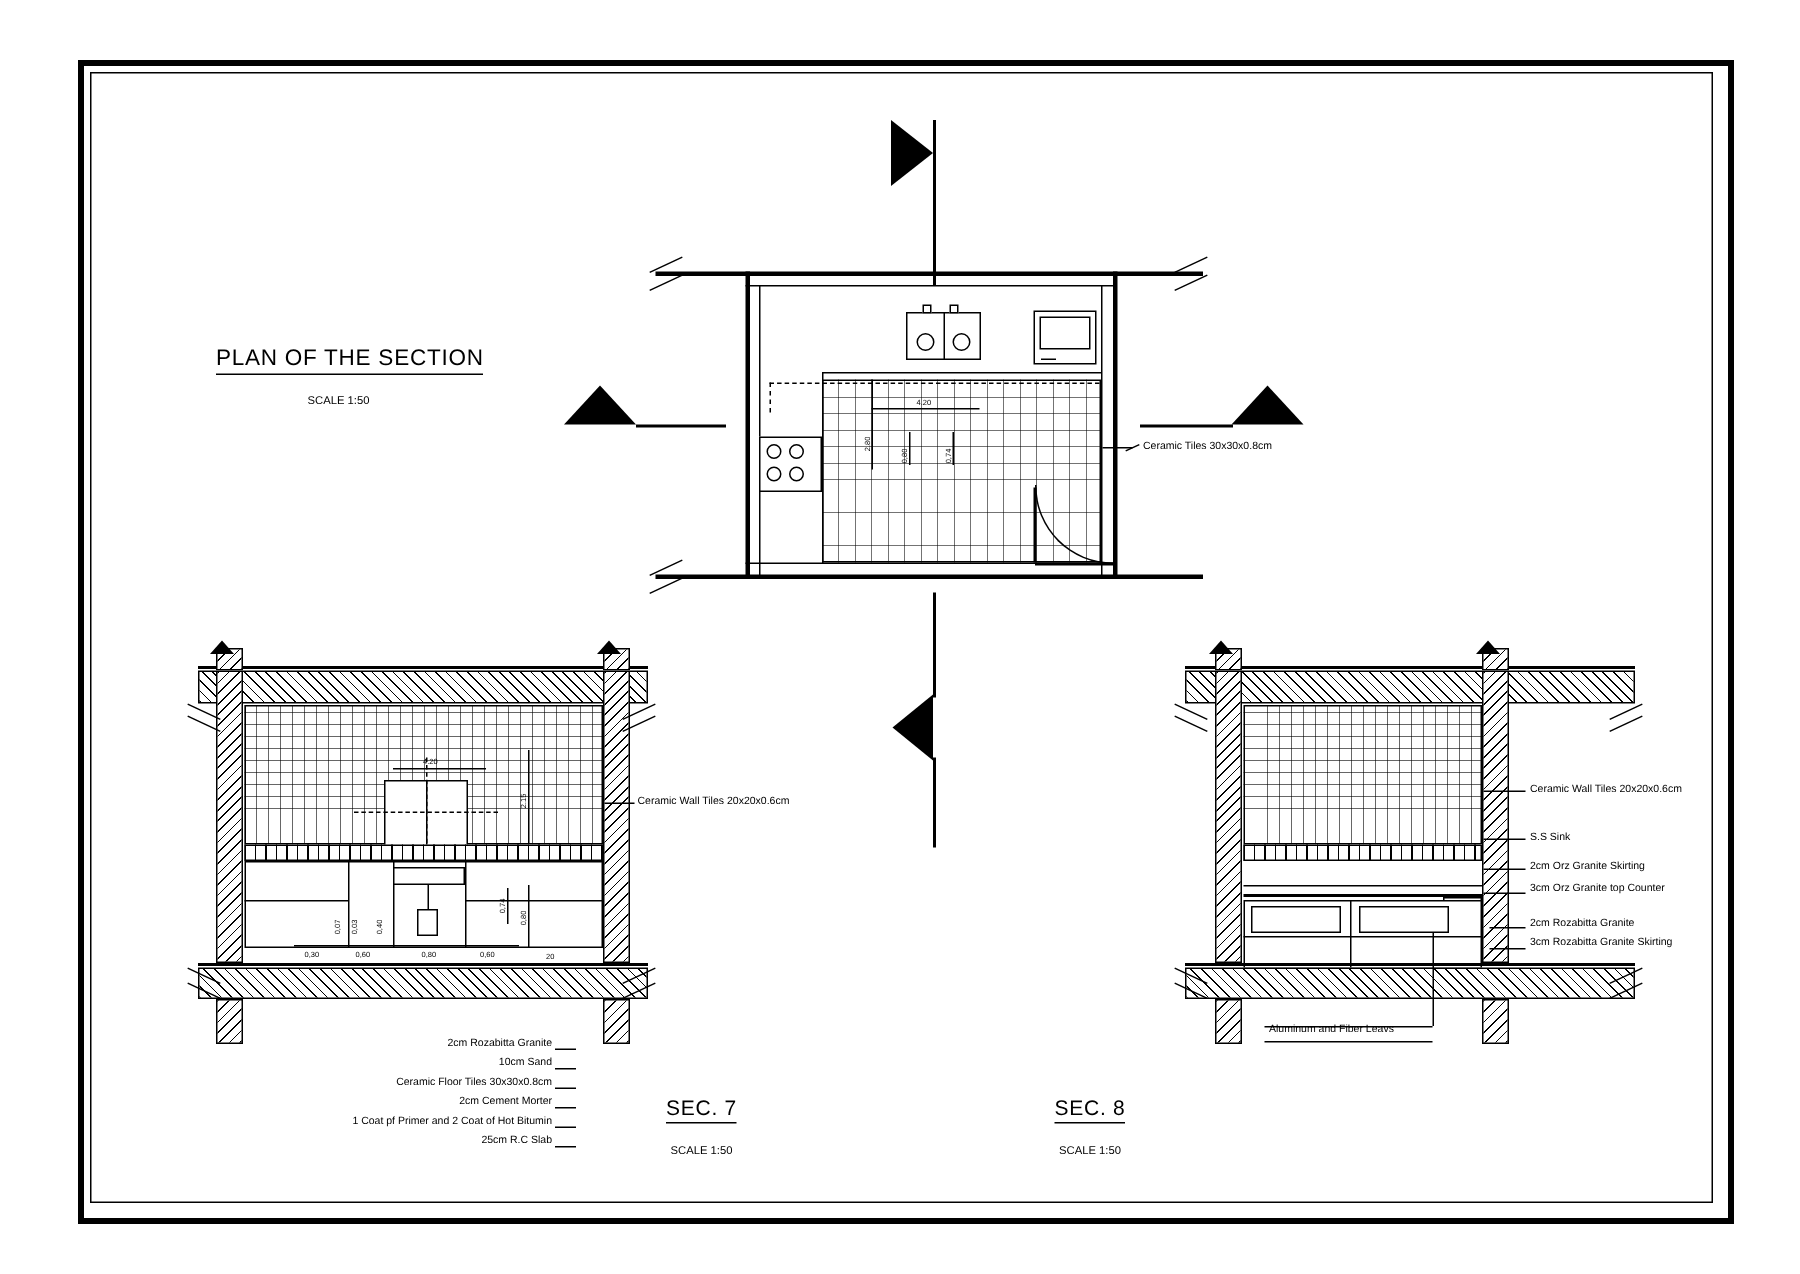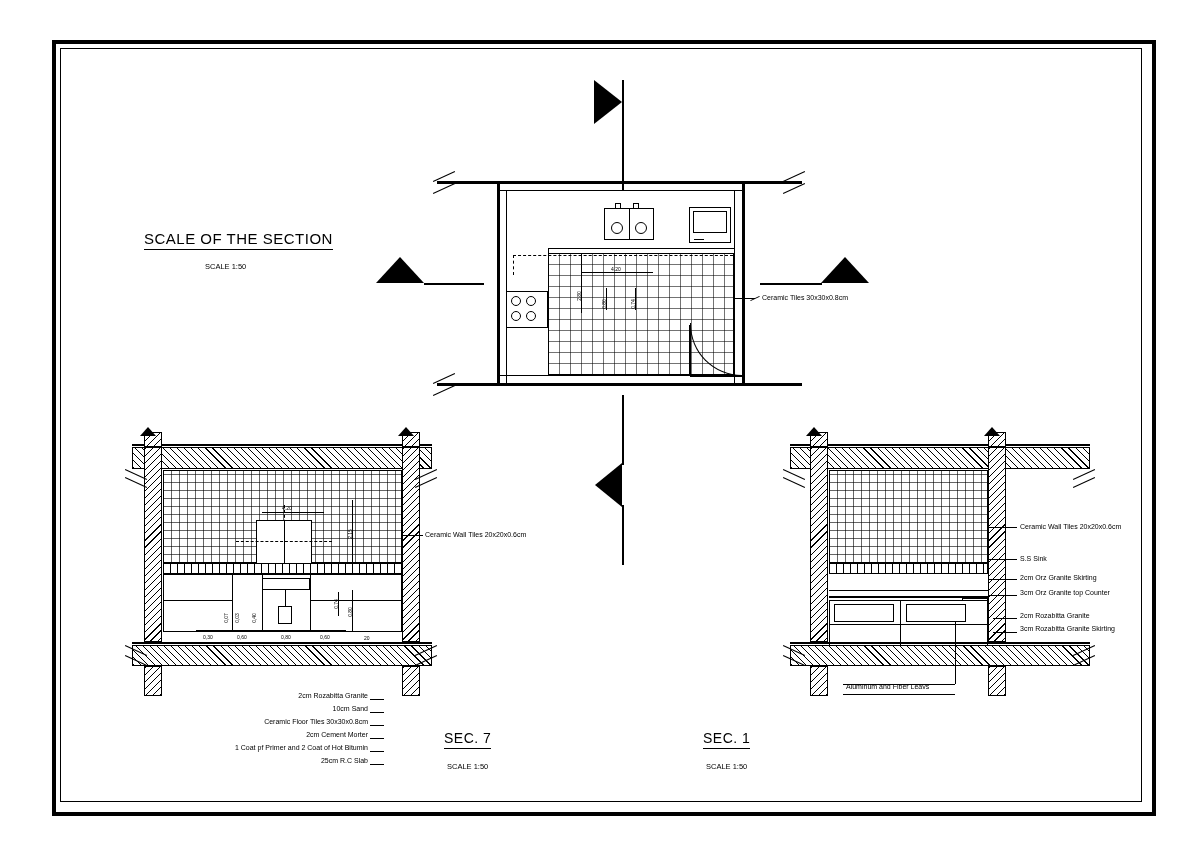--- a/index.html
+++ b/index.html
@@ -48,27 +48,27 @@
   .note-line{position:absolute;height:1px;background:#000;}
 </style>
 </head>
 <body>
 
 <div id="sheet">
 
   <div class="frame-outer"></div>
   <div class="frame-inner"></div>
 
-  <div class="ttl" style="left:144px;top:230px;">SCALE OF THE SECTION</div>
+  <div class="ttl" style="left:144px;top:230px;">PLAN OF THE SECTION</div>
   <div class="scale" style="left:205px;top:262px;">SCALE 1:50</div>
 
   <div class="ttl2" style="left:444px;top:730px;">SEC. 7</div>
   <div class="scale" style="left:447px;top:762px;">SCALE 1:50</div>
 
-  <div class="ttl2" style="left:703px;top:730px;">SEC. 1</div>
+  <div class="ttl2" style="left:703px;top:730px;">SEC. 8</div>
   <div class="scale" style="left:706px;top:762px;">SCALE 1:50</div>
 
   <div class="ln v2" style="left:622px;top:80px;height:110px;"></div>
   <div class="marker-tri" style="left:594px;top:80px;border-left:28px solid #000;border-top:22px solid transparent;border-bottom:22px solid transparent;"></div>
   <div class="mk-num" style="left:612px;top:96px;transform:rotate(-90deg);">2</div>
 
   <div class="ln h2" style="left:424px;top:283px;width:60px;"></div>
   <div class="marker-tri" style="left:376px;top:257px;border-bottom:26px solid #000;border-left:24px solid transparent;border-right:24px solid transparent;"></div>
   <div class="mk-num" style="left:396px;top:271px;">1</div>
 

